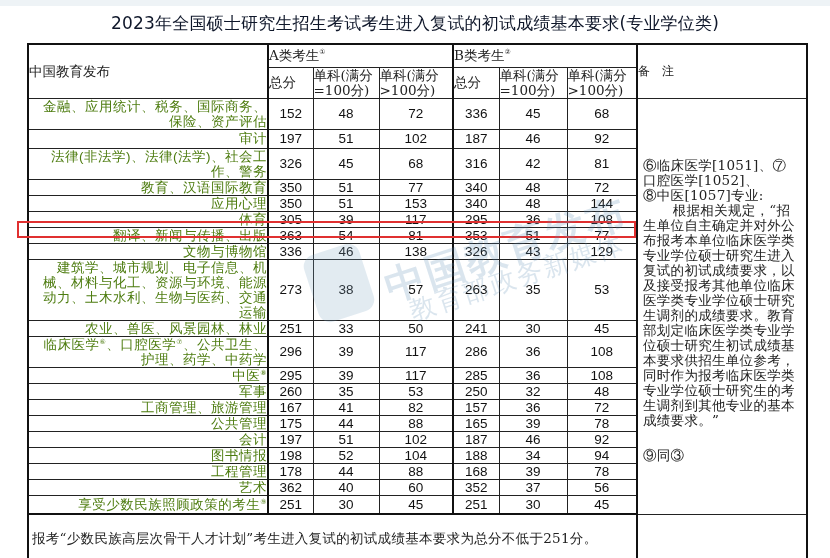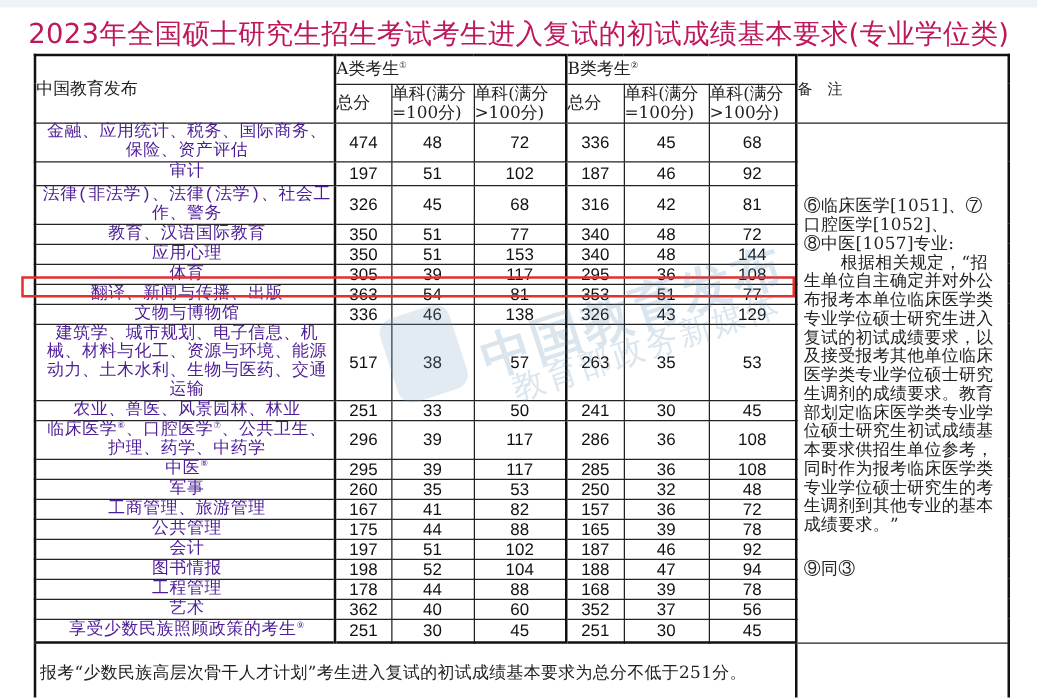--- a/index.html
+++ b/index.html
@@ -5,35 +5,35 @@
   html, body { margin:0; padding:0; }
   body {
     width:830px; height:558px; overflow:hidden; position:relative;
     background:#ffffff;
     font-family:"Liberation Sans","DejaVu Sans",sans-serif;
     color:#111;
   }
   .topband { position:absolute; left:0; top:0; width:830px; height:6px; background:#eef3f6; }
   .title {
     position:absolute; left:0; top:12px; width:830px; text-align:center;
-    font-family:"DejaVu Sans",sans-serif; font-size:22px; letter-spacing:0.2px; color:#be185d;
+    font-family:"DejaVu Sans",sans-serif; font-size:17px; letter-spacing:0.2px; color:#0f172a;
   }
   table.main {
     position:absolute; left:27px; top:43px;
     border-collapse:collapse; table-layout:fixed;
     border:2px solid #111;
   }
   table.main td {
     border:1px solid #222; padding:0; vertical-align:middle;
     font-size:13.5px; line-height:15px;
   }
   td.hdr { font-family:"DejaVu Serif",serif; font-size:10.5px; line-height:14px; color:#222; }
   td.name {
-    font-family:Liberation Mono, monospace; font-size:10.5px; line-height:15px;
-    padding-left:3px !important; text-align:center; color:#4c1d95; letter-spacing:0.5px;
+    font-family:Liberation Sans, sans-serif; font-size:10.5px; line-height:15px;
+    padding-left:3px !important; text-align:right; color:#4d7c0f; letter-spacing:0.5px;
   }
   td.num { text-align:center; font-family:"Liberation Sans",sans-serif; font-size:14px; }
   td.thickL { border-left:2px solid #111 !important; }
   td.notes {
     vertical-align:top; font-family:"DejaVu Serif",serif; font-size:8.2px;
     line-height:20px; padding:8px 6px 0 5px !important; color:#222; letter-spacing:0.3px;
   }
   .notes p { margin:0; }
   .notes .indent { text-indent:2.2em; }
   .notes .gap { height:20px; }
@@ -91,21 +91,21 @@
     <td class="hdr thickL">总分</td>
     <td class="hdr"><span>单科(满分</span><br><span>=100分)</span></td>
     <td class="hdr"><span>单科(满分</span><br><span>&gt;100分)</span></td>
     <td class="hdr thickL">总分</td>
     <td class="hdr"><span>单科(满分</span><br><span>=100分)</span></td>
     <td class="hdr"><span>单科(满分</span><br><span>&gt;100分)</span></td>
   </tr>
 
   <tr style="height:29px">
     <td class="name">金融、应用统计、税务、国际商务、保险、资产评估</td>
-    <td class="num thickL">474</td>
+    <td class="num thickL">152</td>
     <td class="num">48</td>
     <td class="num">72</td>
     <td class="num thickL">336</td>
     <td class="num">45</td>
     <td class="num">68</td>
     <td class="notes thickL" rowspan="20">
       <div class="notes">
         <p>⑥临床医学[1051]、⑦口腔医学[1052]、</p>
         <p>⑧中医[1057]专业:</p>
         <p class="indent">根据相关规定，“招生单位自主确定并对外公布报考本单位临床医学类专业学位硕士研究生进入复试的初试成绩要求，以及接受报考其他单位临床医学类专业学位硕士研究生调剂的成绩要求。教育部划定临床医学类专业学位硕士研究生初试成绩基本要求供招生单位参考，同时作为报考临床医学类专业学位硕士研究生的考生调剂到其他专业的基本成绩要求。”</p>
@@ -180,21 +180,21 @@
     <td class="num thickL">336</td>
     <td class="num">46</td>
     <td class="num">138</td>
     <td class="num thickL">326</td>
     <td class="num">43</td>
     <td class="num">129</td>
   </tr>
 
   <tr style="height:50px">
     <td class="name">建筑学、城市规划、电子信息、机械、材料与化工、资源与环境、能源动力、土木水利、生物与医药、交通运输</td>
-    <td class="num thickL">517</td>
+    <td class="num thickL">273</td>
     <td class="num">38</td>
     <td class="num">57</td>
     <td class="num thickL">263</td>
     <td class="num">35</td>
     <td class="num">53</td>
   </tr>
 
   <tr style="height:16px">
     <td class="name">农业、兽医、风景园林、林业</td>
     <td class="num thickL">251</td>
@@ -264,21 +264,21 @@
     <td class="num">46</td>
     <td class="num">92</td>
   </tr>
 
   <tr style="height:16px">
     <td class="name">图书情报</td>
     <td class="num thickL">198</td>
     <td class="num">52</td>
     <td class="num">104</td>
     <td class="num thickL">188</td>
-    <td class="num">47</td>
+    <td class="num">34</td>
     <td class="num">94</td>
   </tr>
 
   <tr style="height:16px">
     <td class="name">工程管理</td>
     <td class="num thickL">178</td>
     <td class="num">44</td>
     <td class="num">88</td>
     <td class="num thickL">168</td>
     <td class="num">39</td>

